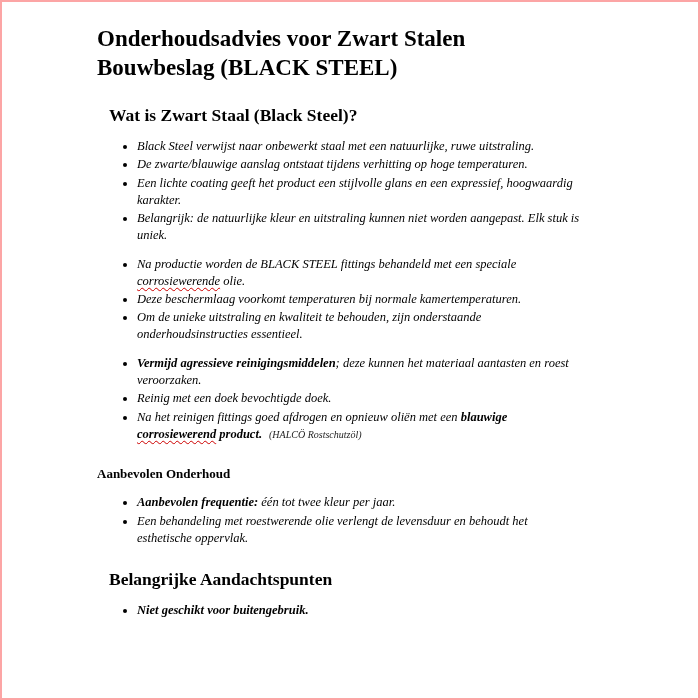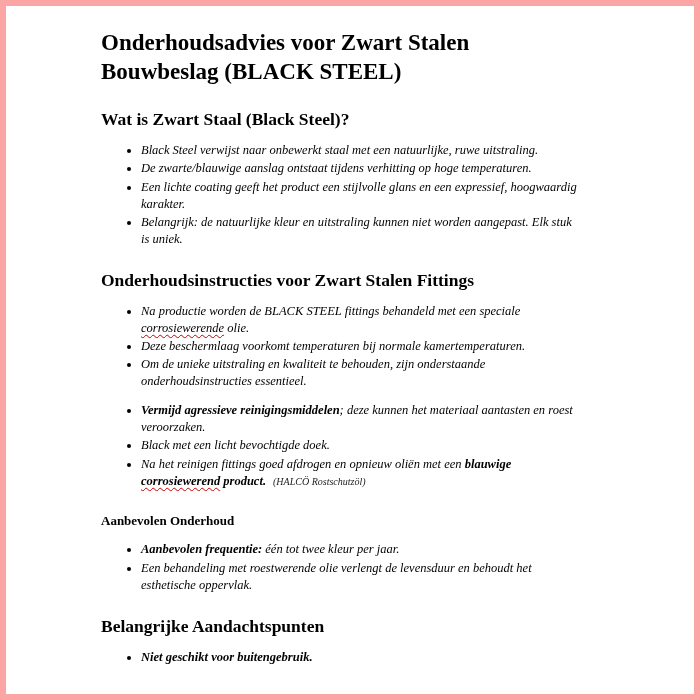--- a/index.html
+++ b/index.html
@@ -4,37 +4,37 @@
 <style>
   html, body {
     margin: 0;
     padding: 0;
     background: #ffffff;
   }
   .page {
     width: 700px;
     height: 700px;
     box-sizing: border-box;
-    border: 6px solid #fca5a5;
+    border: 2px solid #fca5a5;
     background: #ffffff;
     padding: 20px 115px 0 95px;
     font-family: "Liberation Serif", serif;
     color: #000000;
     overflow: hidden;
   }
   h1.doc-title {
     font-size: 23px;
     line-height: 1.28;
     font-weight: bold;
     margin: 2px 0 0 0;
   }
   h2.sec-heading {
     font-size: 17.5px;
     font-weight: bold;
-    margin: 22px 0 0 0;
+    margin: 22px 0 0 12px;
   }
   h3.sub-heading {
     font-size: 13px;
     font-weight: bold;
     margin: 24px 0 0 0;
   }
   ul.bullets {
     margin: 12px 0 0 0;
     padding-left: 40px;
   }
@@ -64,29 +64,28 @@
 <div class="page">
   <h1 class="doc-title">Onderhoudsadvies voor Zwart Stalen Bouwbeslag (BLACK STEEL)</h1>
   <div>
       <h2 class="sec-heading">Wat is Zwart Staal (Black Steel)?</h2>
       <ul class="bullets">
         <li><span>Black Steel verwijst naar onbewerkt staal met een natuurlijke, ruwe uitstraling.</span></li>
         <li><span>De zwarte/blauwige aanslag ontstaat tijdens verhitting op hoge temperaturen.</span></li>
         <li><span>Een lichte coating geeft het product een stijlvolle glans en een expressief, hoogwaardig karakter.</span></li>
         <li><span>Belangrijk: de natuurlijke kleur en uitstraling kunnen niet worden aangepast. Elk stuk is uniek.</span></li>
       </ul>
-      <h2 class="sec-heading">Onderhoudsinstructies voor Zwart Stalen Fittings</h2>
       <ul class="bullets">
         <li><span>Na productie worden de BLACK STEEL fittings behandeld met een speciale </span><span class="sq">corrosiewerende</span><span> olie.</span></li>
         <li><span>Deze beschermlaag voorkomt temperaturen bij normale kamertemperaturen.</span></li>
         <li><span>Om de unieke uitstraling en kwaliteit te behouden, zijn onderstaande onderhoudsinstructies essentieel.</span></li>
       </ul>
       <ul class="bullets">
         <li><span class="b">Vermijd agressieve reinigingsmiddelen</span><span>; deze kunnen het materiaal aantasten en roest veroorzaken.</span></li>
-        <li><span>Black met een licht bevochtigde doek.</span></li>
+        <li><span>Reinig met een doek bevochtigde doek.</span></li>
         <li><span>Na het reinigen fittings goed afdrogen en opnieuw oliën met een </span><span class="b">blauwige </span><span class="b sq">corrosiewerend</span><span class="b"> product.</span><span class="sm">(HALCÖ Rostschutzöl)</span></li>
       </ul>
       <h3 class="sub-heading">Aanbevolen Onderhoud</h3>
       <ul class="bullets">
         <li><span class="b">Aanbevolen frequentie:</span><span> één tot twee kleur per jaar.</span></li>
         <li><span>Een behandeling met roestwerende olie verlengt de levensduur en behoudt het esthetische oppervlak.</span></li>
       </ul>
       <h2 class="sec-heading">Belangrijke Aandachtspunten</h2>
       <ul class="bullets">
         <li><span class="b">Niet geschikt voor buitengebruik.</span></li>

